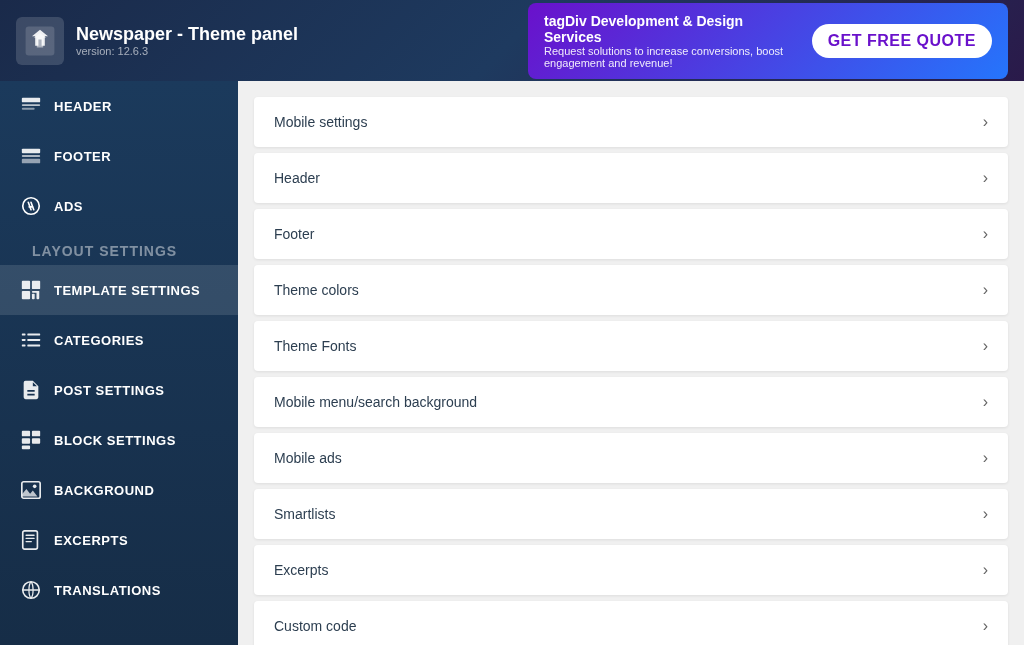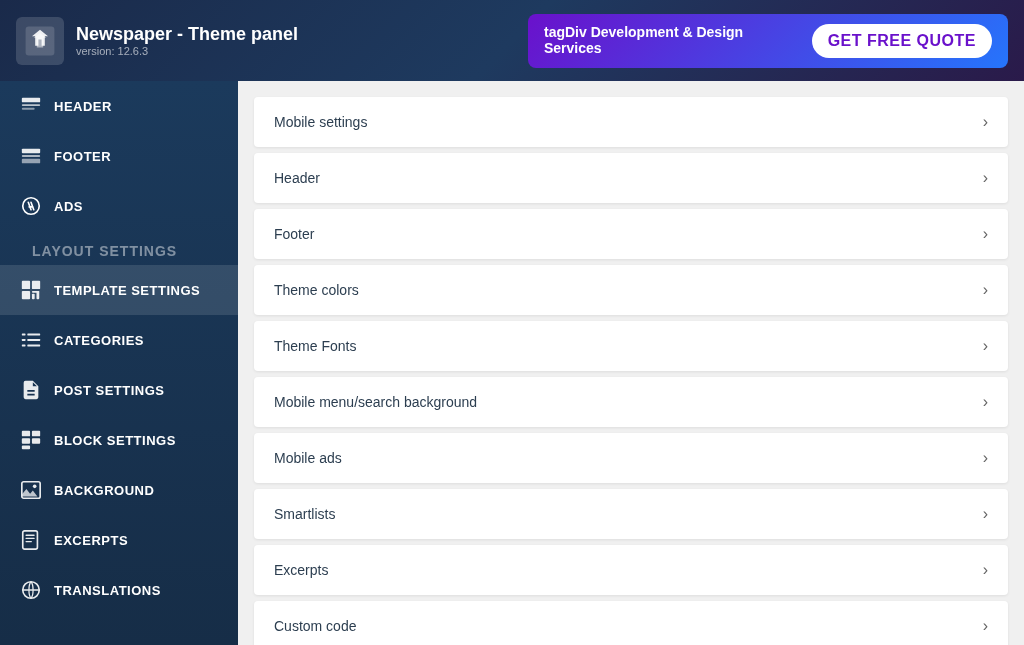--- a/index.html
+++ b/index.html
@@ -16,21 +16,21 @@
       width: 48px; height: 48px; background: rgba(255,255,255,0.15);
       border-radius: 6px; display: flex; align-items: center; justify-content: center;
     }
     .logo-icon svg { width: 32px; height: 32px; }
     .logo-text { color: white; }
     .logo-title { font-size: 18px; font-weight: 600; }
     .logo-version { font-size: 11px; color: rgba(255,255,255,0.6); }
 
     .ad-banner {
       background: linear-gradient(135deg, #6a11cb 0%, #2575fc 100%);
-      border-radius: 8px; padding: 10px 16px; display: flex; 
+      border-radius: 8px; padding: 10px 16px; display: flex; align-items: center;
       gap: 16px; max-width: 480px;
     }
     .ad-text { color: white; }
     .ad-title { font-size: 14px; font-weight: 700; }
     .ad-sub { font-size: 11px; opacity: 0.9; }
     .ad-button {
       background: white; color: #6a11cb; border: none; border-radius: 20px;
       padding: 8px 16px; font-size: 16px; font-weight: 700; white-space: nowrap;
       cursor: pointer; letter-spacing: 0.5px;
     }
@@ -96,20 +96,21 @@
     </div>
     <div class="logo-text">
       <div class="logo-title">Newspaper - Theme panel</div>
       <div class="logo-version">version: 12.6.3</div>
     </div>
   </div>
 
   <div class="ad-banner">
     <div class="ad-text">
       <div class="ad-title">tagDiv Development &amp; Design Services</div>
+      <div class="ad-sub">Request solutions to increase conversions, boost engagement and revenue!</div>
     </div>
     <button class="ad-button">GET FREE QUOTE</button>
   </div>
 </div>
 
 <div class="main-layout">
 
   <div class="sidebar">
 
     <div class="sidebar-item">

